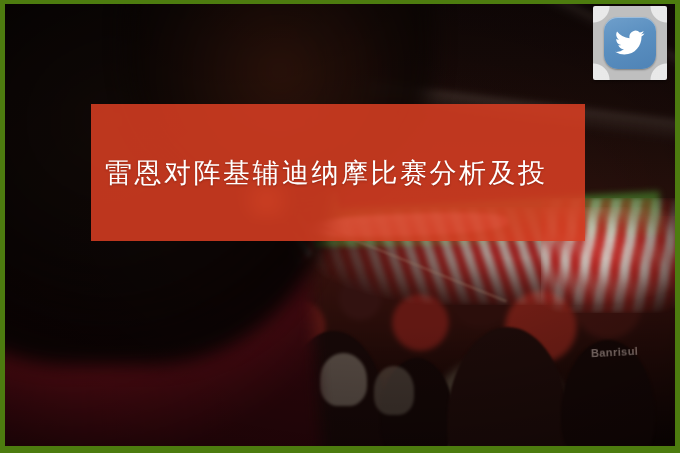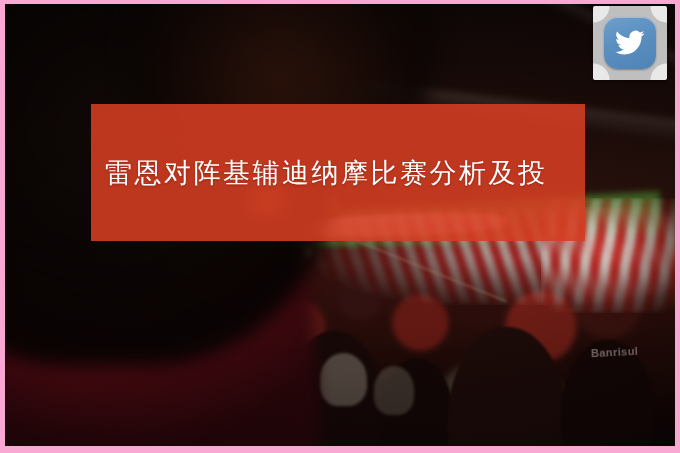--- a/index.html
+++ b/index.html
@@ -4,21 +4,21 @@
 <style>
   html,body{margin:0;padding:0;background:#000;}
   body{
     width:680px;height:453px;overflow:hidden;
     font-family:"Liberation Sans","DejaVu Sans",sans-serif;
   }
 
   
   #screenshot{
     position:relative;width:680px;height:453px;overflow:hidden;
-    background:#f9a8d4;           
+    background:#4d7c0f;           
   }
 
   
   .photo-frame{
     position:absolute;left:5px;top:4px;right:5px;bottom:7px;
     overflow:hidden;background:#0a0604;
   }
 
   
   .photo{position:absolute;inset:0;overflow:hidden;}

